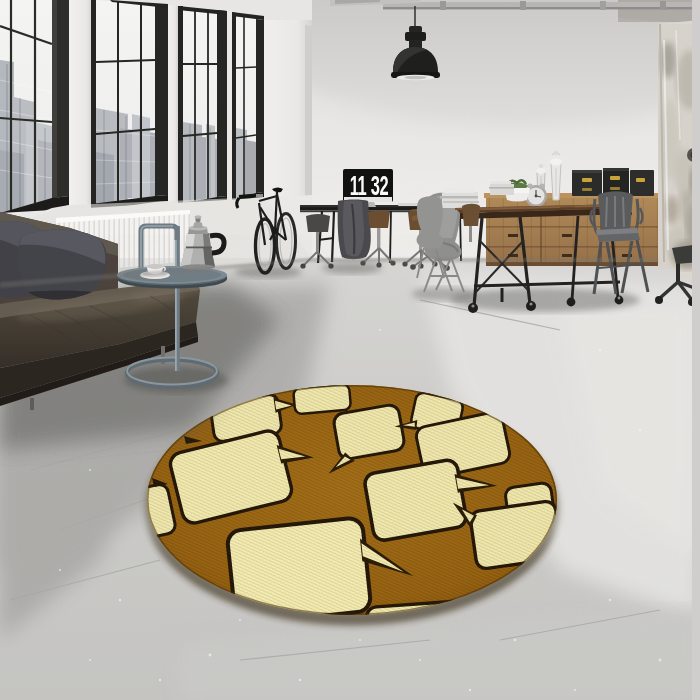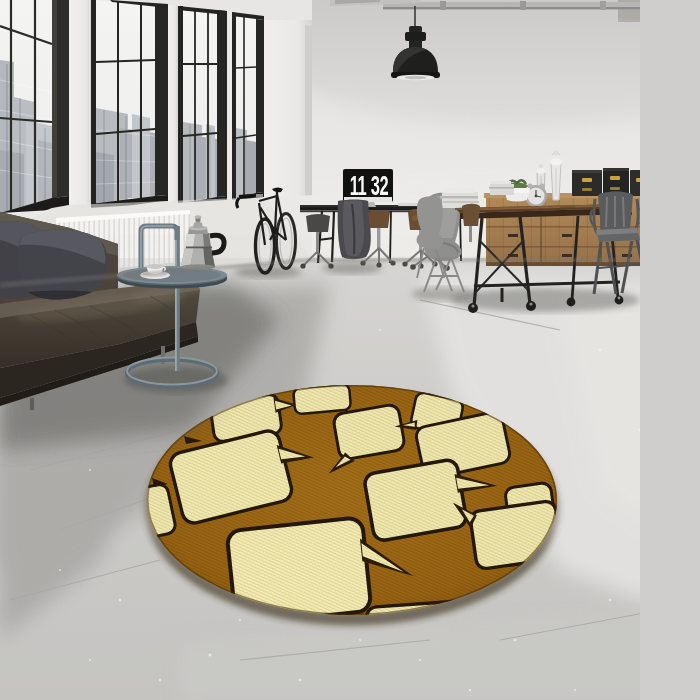--- a/index.html
+++ b/index.html
@@ -1,15 +1,15 @@
 <!DOCTYPE html>
 <html><head><meta charset="utf-8">
 <style>
 html,body{margin:0;padding:0;background:#cfcecc;}
-#scene{width:640px;height:700px;position:relative;overflow:hidden;font-family:"Liberation Sans",sans-serif;}
+#scene{width:692px;height:700px;position:relative;overflow:hidden;font-family:"Liberation Sans",sans-serif;}
 </style></head>
 <body>
 <div id="scene">
 <svg width="700" height="700" viewBox="0 0 700 700">
 <defs>
 <linearGradient id="wallg" x1="0" y1="0" x2="0" y2="1">
  <stop offset="0" stop-color="#cfcdcb"></stop>
           <stop offset="0.35" stop-color="#e7e5e3"></stop>
           <stop offset="1" stop-color="#f3f1ef"></stop>
 </linearGradient>

